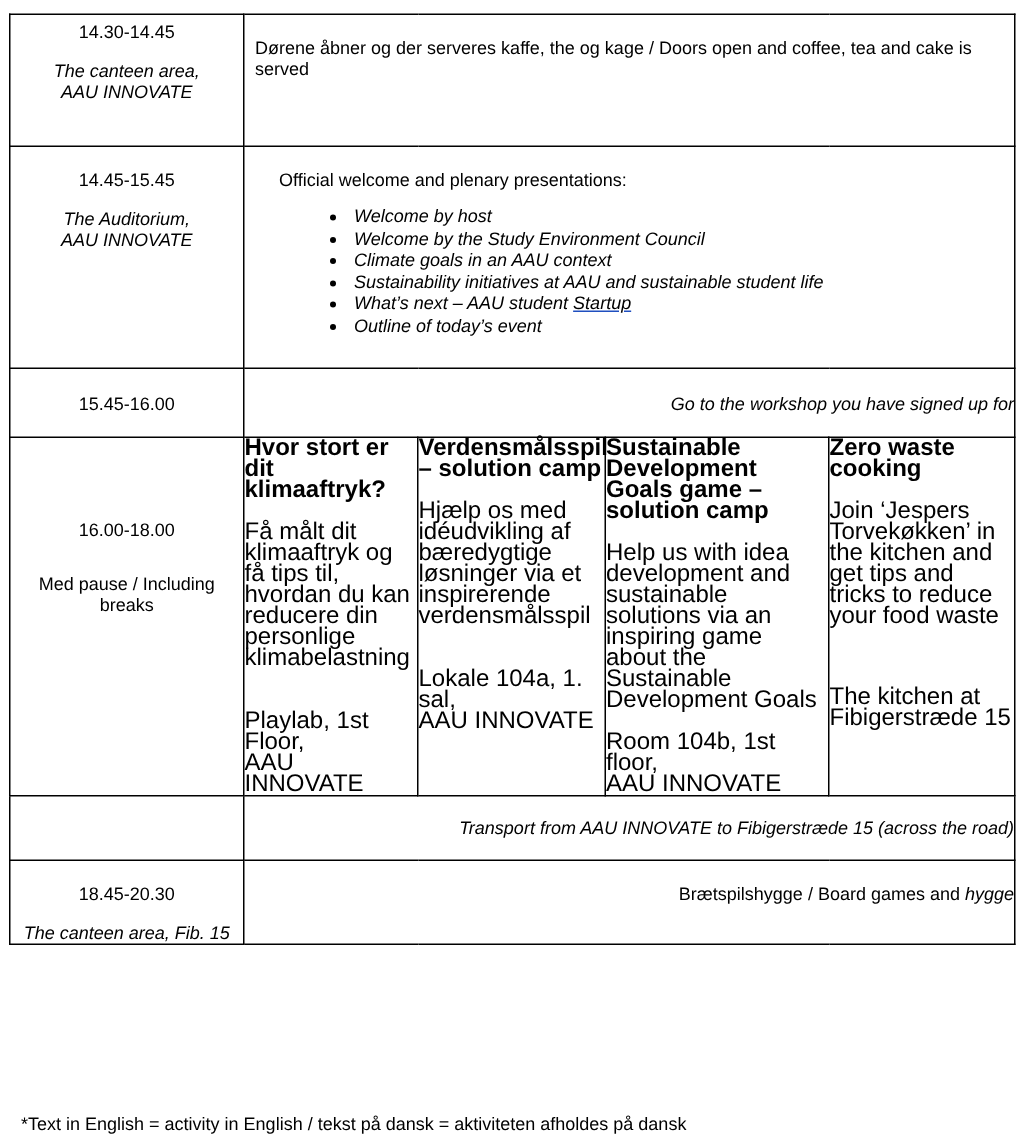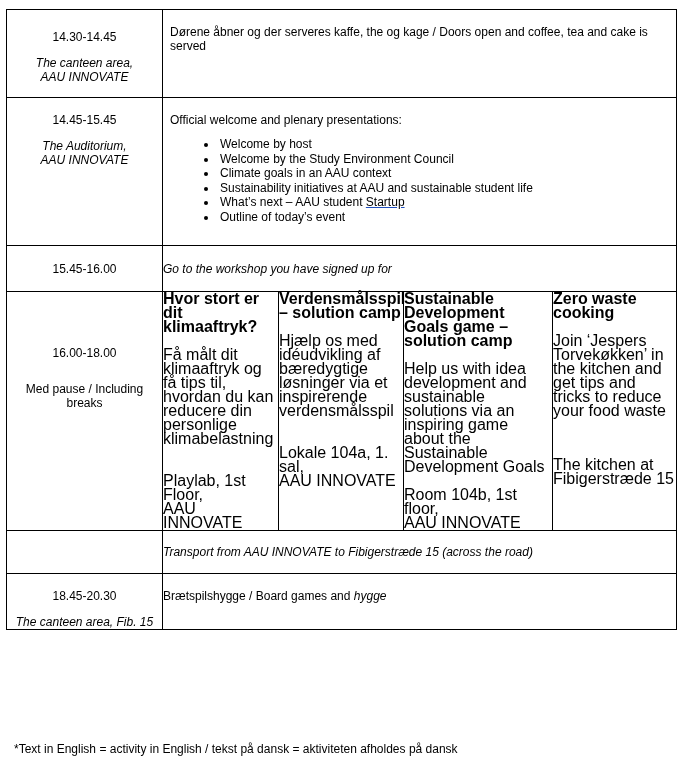--- a/index.html
+++ b/index.html
@@ -11,22 +11,22 @@
       position: absolute; left: 6px; top: 9px;
       width: 670px; border-collapse: collapse; table-layout: fixed;
     }
     table.program td {
       border: 1px solid #000; vertical-align: top; padding: 0; line-height: 14px;
     }
     .time-cell { text-align: center; }
     .time { display: block; }
     .loc { display: block; font-style: italic; }
     .italic { font-style: italic; }
-    .center { text-align: left; }
-    ul.items { margin: 10px 0 0 0; padding-left: 48px; list-style: disc; }
+    .center { text-align: right; }
+    ul.items { margin: 10px 0 0 0; padding-left: 48px; list-style: disc; font-style: italic; }
     ul.items li { line-height: 14.5px; padding-left: 2px; }
     .link-u { text-decoration: underline; text-decoration-color: #1f4fbf; }
     .ws { padding: 14px 6px 0 7px; font-size: 16px; line-height: 14px; }
     .ws .title { font-weight: bold; display: block; }
     .ws .desc { display: block; margin-top: 14px; }
     .ws .place { display: block; }
     .footnote {
       position: absolute; left: 14px; top: 742px; font-size: 12px; line-height: 14px;
     }
   </style>
@@ -38,36 +38,36 @@
     <col style="width:156px">
     <col style="width:116px">
     <col style="width:125px">
     <col style="width:149px">
     <col style="width:124px">
   </colgroup>
 
   <tbody>
       <tr style="height:88px">
     <td class="time-cell">
-      <span class="time" style="margin-top:20px">14.30-14.45</span>
+      <span class="time" style="margin-top:4px">14.30-14.45</span>
       <span class="loc" style="margin-top:12px">The canteen area,</span>
       <span class="loc">AAU INNOVATE</span>
     </td>
     <td colspan="4" style="padding:15px 8px 0 7px">
       <span>Dørene åbner og der serveres kaffe, the og kage / Doors open and coffee, tea and cake is served</span>
     </td>
   </tr>
 
   <tr style="height:148px">
     <td class="time-cell">
       <span class="time" style="margin-top:15px">14.45-15.45</span>
       <span class="loc" style="margin-top:12px">The Auditorium,</span>
       <span class="loc">AAU INNOVATE</span>
     </td>
-    <td colspan="4" style="padding:15px 8px 0 7px">
+    <td colspan="4" style="padding:15px 8px 0 23px">
       <span>Official welcome and plenary presentations:</span>
       <ul class="items">
         <li>Welcome by host</li>
         <li>Welcome by the Study Environment Council</li>
         <li>Climate goals in an AAU context</li>
         <li>Sustainability initiatives at AAU and sustainable student life</li>
         <li><span>What’s next – AAU student </span><span class="link-u">Startup</span></li>
         <li>Outline of today’s event</li>
       </ul>
     </td>

